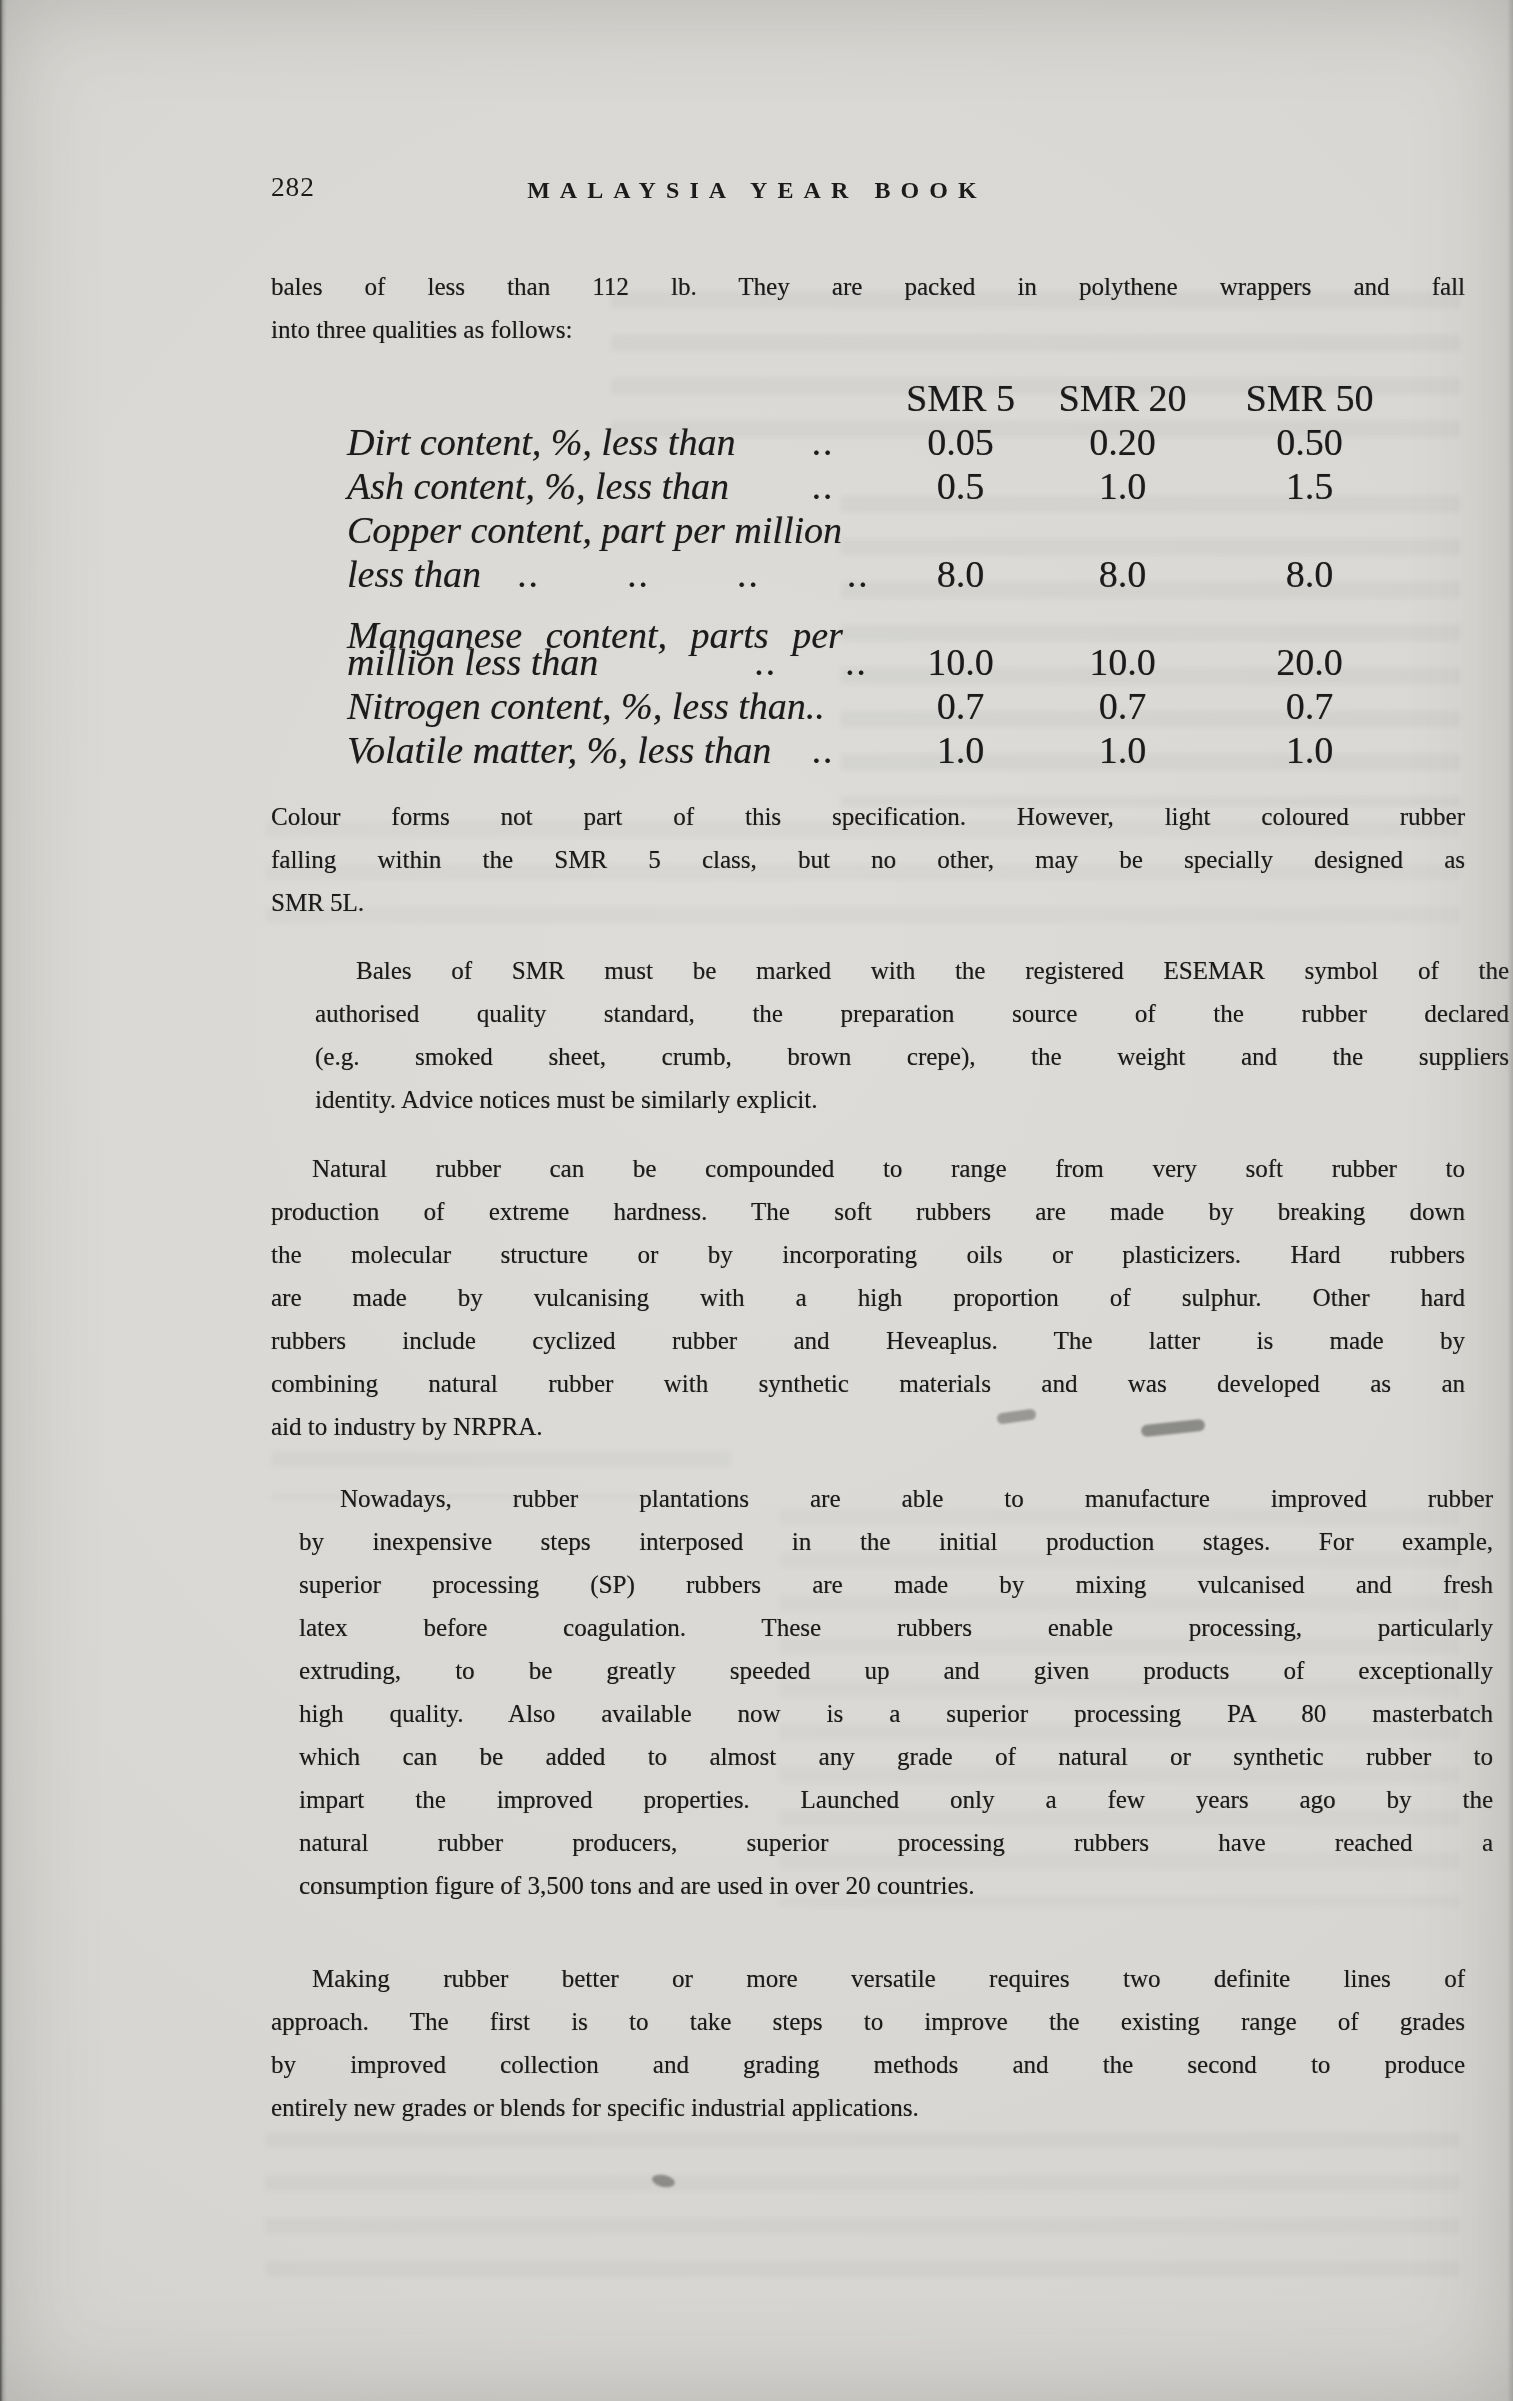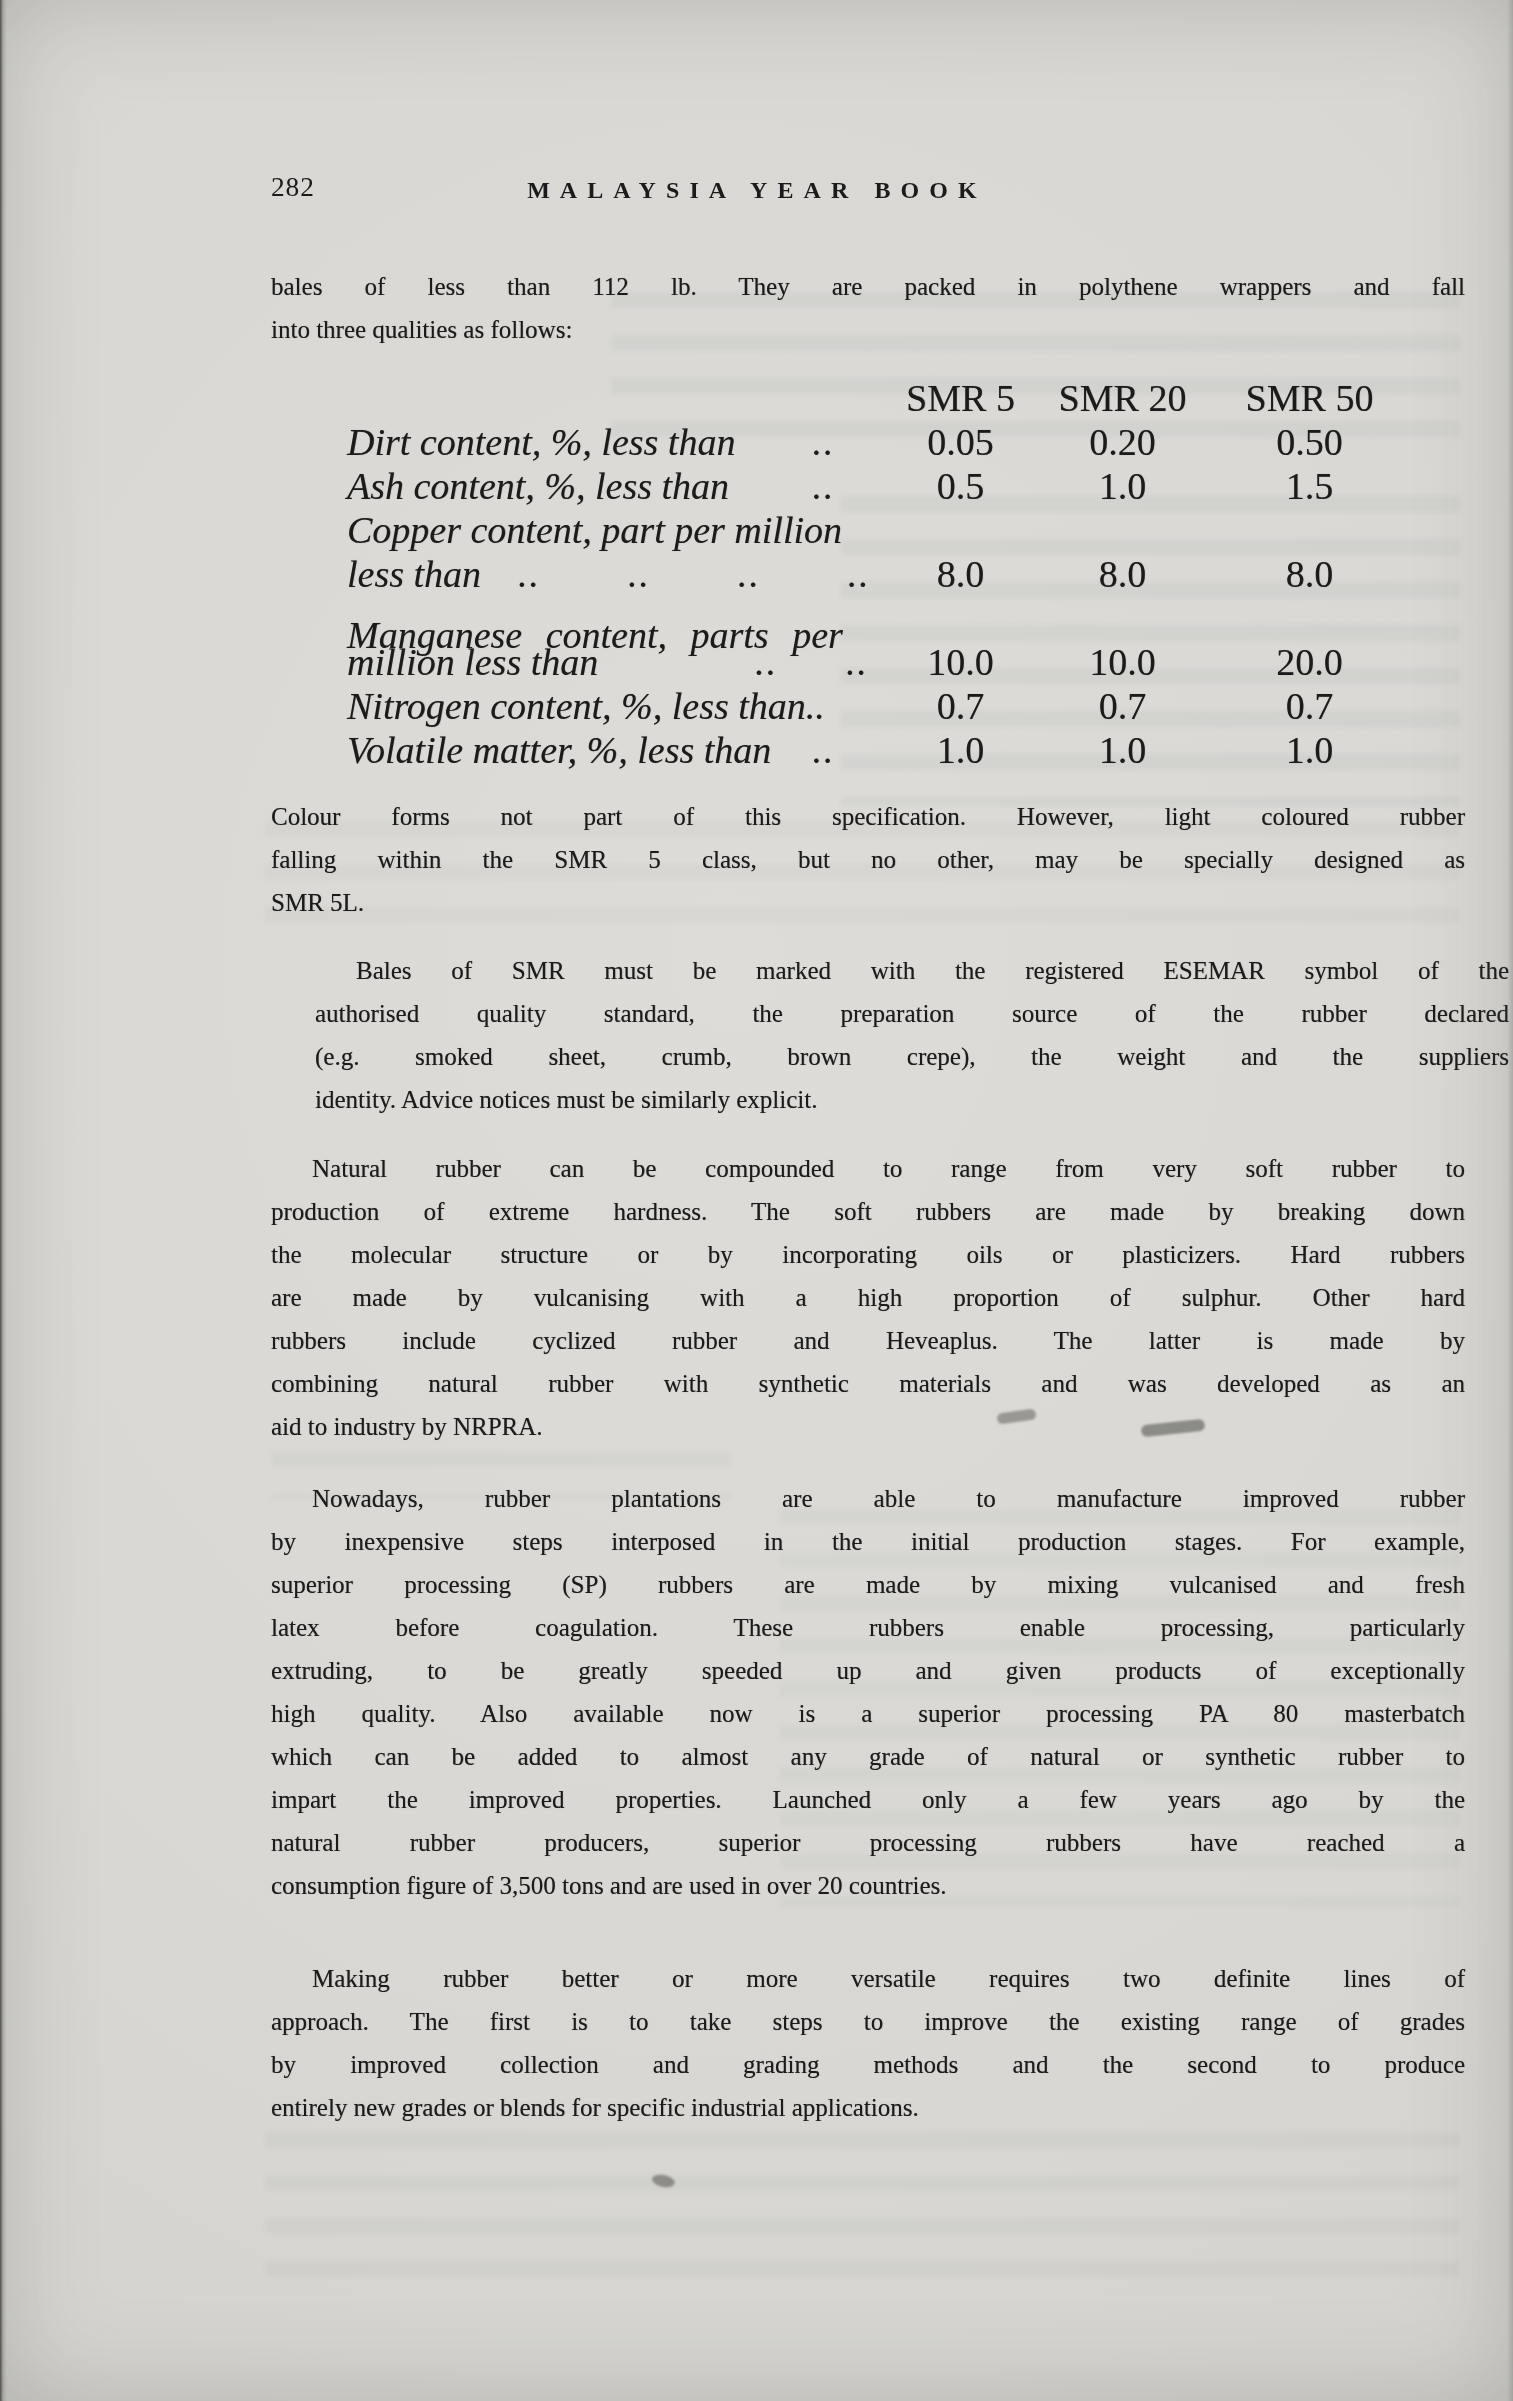--- a/index.html
+++ b/index.html
@@ -28,21 +28,21 @@
   .trow{position:relative;height:44px;line-height:44px;text-shadow:0.3px 0.3px 0.7px rgba(45,45,45,0.55);}
   .tlabel{position:absolute;left:76px;width:534px;display:flex;white-space:nowrap;font-style:italic;}
   .tlabel.spread{word-spacing:14px;margin-top:17px;}
   .tval{position:absolute;width:159px;text-align:center;}
   .c1{left:610px;} .c2{left:772px;} .c3{left:959px;}
   .lead{margin-left:auto;padding-right:46px;letter-spacing:1.8px;}
   .lead.spread4{margin-left:37px;word-spacing:76px;padding-right:0;}
   .lead.spread2{margin-left:auto;word-spacing:57px;padding-right:12.4px;}
 
   .p-colour{top:795px;} .p-bales{top:949px;margin-left:44px;} .p-compound{top:1147px;}
-  .p-nowadays{top:1477px;} .p-making{top:1957px;}
+  .p-nowadays{top:1477px;margin-left:28px;} .p-making{top:1957px;}
 
   .ghost{position:absolute;pointer-events:none;filter:blur(2.7px);
     background:repeating-linear-gradient(180deg, rgba(85,92,108,0.055) 0 16px, rgba(85,92,108,0) 16px 43px);}
   .g1{left:611px;top:292px;width:849px;height:164px;}
   .g2{left:841px;top:496px;width:619px;height:310px;}
   .g3{left:265px;top:821px;width:1195px;height:111px;opacity:.7;}
   .g4{left:271px;top:1451px;width:460px;height:49px;opacity:.8;}
   .g5{left:779px;top:1509px;width:681px;height:398px;opacity:.75;}
   .g6{left:265px;top:2132px;width:1195px;height:150px;opacity:.8;}
 

